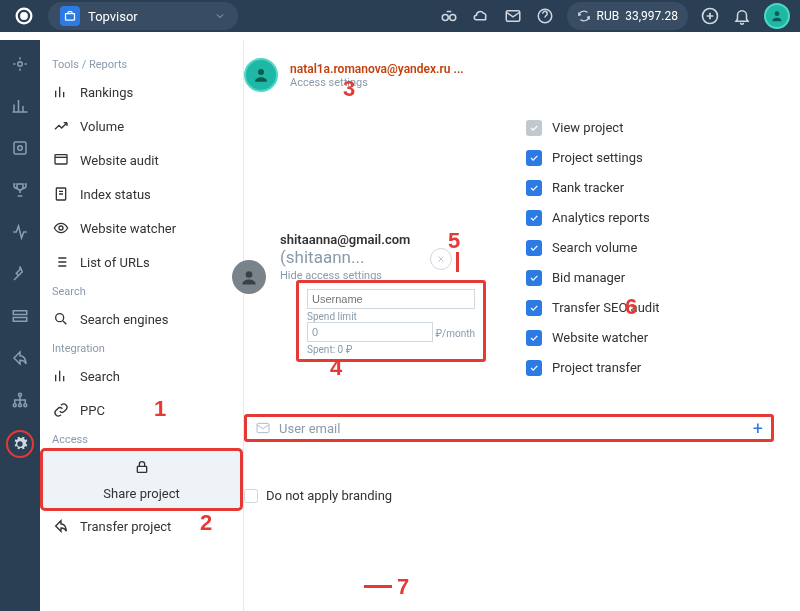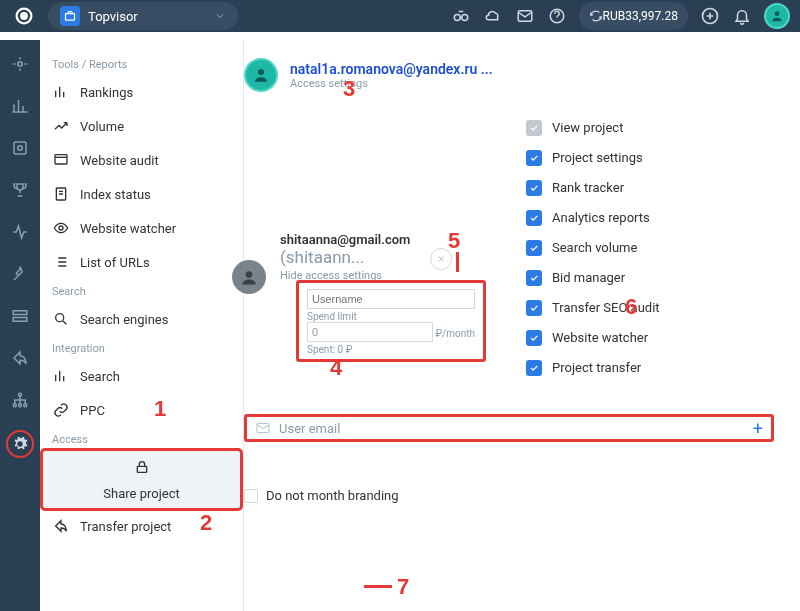--- a/index.html
+++ b/index.html
@@ -7,42 +7,42 @@
 
 
 .topbar { height: 32px; background: #2a3f54; display: flex; align-items: center; padding: 0 10px; color: #cfd8e0; }
 .topbar .logo { width: 28px; height: 28px; display: flex; align-items: center; justify-content: center; }
 .topbar .project-selector { margin-left: 10px; background: #384d63; border-radius: 16px; height: 28px; display: flex; align-items: center; padding: 0 12px; gap: 8px; min-width: 190px; }
 .proj-icon { width: 20px; height: 20px; background: #2c7be5; border-radius: 4px; display: flex; align-items: center; justify-content: center; }
 .proj-name { color: #fff; font-size: 13px; flex: 1; }
 .proj-chev { color: #9baec0; }
 .topbar .spacer { flex: 1; }
 .topbar .tools { display: flex; align-items: center; gap: 12px; }
-.topbar .balance { background: #384d63; border-radius: 14px; height: 28px; display: flex; align-items: center; padding: 0 10px; font-size: 12px; color: #fff; }
+.topbar .balance { background: #384d63; border-radius: 14px; height: 28px; display: flex; align-items: center; padding: 0 10px; gap: 6px; font-size: 12px; color: #fff; }
 .topbar .avatar { width: 26px; height: 26px; border-radius: 50%; background: #1fb8a6; border: 2px solid #4dd8c5; display: flex; align-items: center; justify-content: center; }
 .tb-icon { color: #cfd8e0; display: flex; align-items: center; justify-content: center; width: 20px; height: 20px; }
 
 
 .rail { position: absolute; left: 0; top: 40px; bottom: 0; width: 40px; background: #2a3f54; display: flex; flex-direction: column; align-items: center; padding-top: 12px; gap: 18px; }
 .rail-icon { width: 24px; height: 24px; display: flex; align-items: center; justify-content: center; color: #8a9fb3; }
 .rail-icon.gear-active { border: 2px solid #e53935; border-radius: 50%; width: 28px; height: 28px; }
 
 
 .sidebar { position: absolute; left: 40px; top: 40px; bottom: 0; width: 204px; background: #fff; border-right: 1px solid #e5e9ed; padding-top: 12px; overflow-y: auto; }
 .sidebar .section-label { font-size: 11px; color: #8a9aaa; padding: 6px 12px 4px; }
 .sb-item { display: flex; align-items: center; gap: 10px; padding: 8px 12px; cursor: pointer; color: #333; }
 .sb-item .ico { width: 18px; height: 18px; display: flex; align-items: center; justify-content: center; color: #333; }
 .sb-item.active { background: #eef3f8; }
 .sb-item.outlined { outline: 3px solid #e53935; outline-offset: -1px; border-radius: 3px; margin: 0 2px; flex-direction: column; }
 
 
 .main { position: absolute; left: 218px; right: 0; top: 40px; bottom: 0; overflow-y: auto; padding: 18px 26px 30px 26px; }
 .header-row { display: flex; align-items: center; gap: 12px; margin-bottom: 30px; }
 .header-row .avatar2 { width: 34px; height: 34px; border-radius: 50%; background: #1fb8a6; border: 2px solid #4dd8c5; display:flex;align-items:center;justify-content:center; }
-.header-row .title { font-weight: 600; font-size: 14px; color: #1d4ed8; }
+.header-row .title { font-weight: 600; font-size: 12px; color: #c2410c; }
 .header-row .sub { font-size: 11px; color: #8a9aaa; }
 
 .content-grid { display: flex; gap: 40px; }
 .left-col { flex: 0 0 240px; }
 .right-col { flex: 1; }
 
 .user-block { margin-top: 110px; }
 .user-block .u-name { font-weight: 600; font-size: 13px; }
 .user-block .u-sub { font-size: 17px; color: #8a9aaa; }
 .user-block .hide-link { font-size: 11px; color: #8a9aaa; margin-top: 2px; }
@@ -447,21 +447,21 @@
           <rect x="3" y="5" width="18" height="14" rx="2"></rect>
           <path d="M3 7l9 6 9-6"></path>
         </svg>
       </span>
     <span class="placeholder">User email</span>
     <span class="plus">+</span>
   </div>
 
   <div class="branding-row">
     <span class="cb-empty"></span>
-    <span>Do not month branding</span>
+    <span>Do not apply branding</span>
   </div>
 </div>
 
 <div class="ann" style="left:154px;top:396px;">1</div>
 <div class="ann" style="left:200px;top:510px;">2</div>
 <div class="ann" style="left:343px;top:76px;">3</div>
 <div class="ann" style="left:330px;top:355px;">4</div>
 <div class="ann" style="left:448px;top:228px;">5</div>
 <div class="ann-line" style="left:456px;top:252px;width:3px;height:20px;"></div>
 <div class="ann" style="left:625px;top:294px;">6</div>

